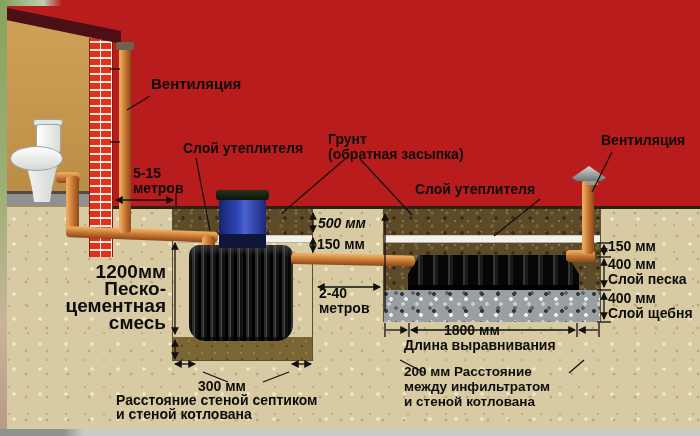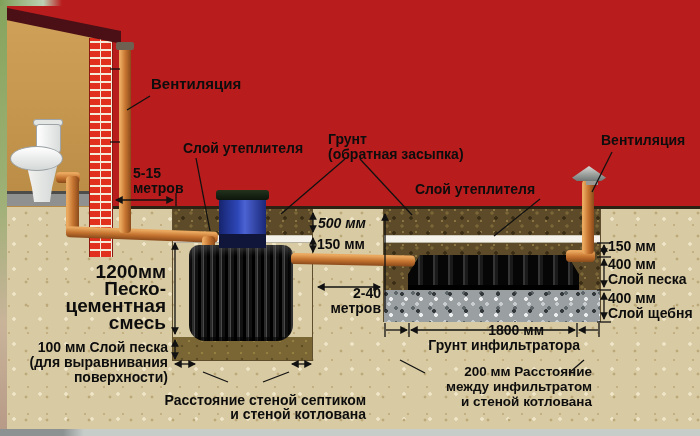--- a/index.html
+++ b/index.html
@@ -1,21 +1,21 @@
 <!DOCTYPE html>
 <html><head>
 <meta charset="utf-8">
 <style>
   html,body{margin:0;padding:0;background:#e8e8e8;}
   #stage{position:relative;width:700px;height:436px;overflow:hidden;
     font-family:"Liberation Sans",sans-serif;background:#b91c1c;}
   #stage *{position:absolute;box-sizing:border-box;}
   .lbl{font-weight:bold;font-size:13px;color:#0d0d0d;white-space:pre-line;line-height:1.12;}
   .s14{font-size:14px;} .s15{font-size:15px;}
-  .ctr{text-align:right;} .rgt{text-align:right;}
+  .ctr{text-align:left;} .rgt{text-align:right;}
   .soil{background-color:#d8caa2;
     background-image:radial-gradient(circle at 5px 6px,#bca878 1.2px,transparent 1.7px),
       radial-gradient(circle at 14px 12px,#efe6c8 1.5px,transparent 2px),
       radial-gradient(circle at 9px 18px,#c3af82 1px,transparent 1.5px);
     background-size:21px 23px,26px 25px,19px 27px;}
   .dark{background-color:#5c4a28;
     background-image:radial-gradient(circle at 4px 5px,#7b6638 1.4px,transparent 1.9px),
       radial-gradient(circle at 11px 10px,#3a2d15 1.5px,transparent 2px),
       radial-gradient(circle at 7px 2px,#8a7442 1px,transparent 1.5px);
     background-size:15px 13px,17px 15px,13px 11px;}
@@ -97,29 +97,27 @@
 (обратная засыпка)</div>
   <div class="lbl s14" style="left:601px;top:133px;">Вентиляция</div>
   <div class="lbl s14" style="left:415px;top:182px;">Слой утеплителя</div>
   <div class="lbl s14" style="left:121px;top:166px;line-height:15px;padding-left:12px;">5-15
 метров</div>
   <div class="lbl s14" style="left:318px;top:216px;font-style:italic;">500 мм</div>
   <div class="lbl s14" style="left:317px;top:237px;">150 мм</div>
   <div class="lbl rgt" style="left:8px;top:263px;width:158px;font-size:19px;line-height:17px;">1200мм
 Песко-цементная
 смесь</div>
-  <div class="lbl rgt s14" style="left:5px;top:340px;width:163px;line-height:15px;">100 мм Слой песка
-(для выравнивания
-поверхности)</div>
+  <div class="lbl ctr s14" style="left:198px;top:379px;width:88px;">300 мм</div>
   <div class="lbl ctr s14" style="left:116px;top:393px;width:250px;line-height:14px;">Расстояние стеной септиком
 и стеной котлована</div>
   <div class="lbl ctr s14" style="left:319px;top:286px;width:62px;line-height:15px;">2-40
 метров</div>
   <div class="lbl ctr s14" style="left:444px;top:323px;width:100px;">1800 мм</div>
-  <div class="lbl ctr s14" style="left:404px;top:338px;width:176px;">Грунт инфильтратора</div>
+  <div class="lbl ctr s14" style="left:404px;top:338px;width:176px;">Длина выравнивания</div>
   <div class="lbl ctr" style="left:404px;top:364px;width:188px;font-size:13.5px;line-height:15px;">200 мм Расстояние
 между инфильтратом
 и стеной котлована</div>
   <div class="lbl s14" style="left:608px;top:239px;">150 мм</div>
   <div class="lbl s14" style="left:608px;top:257px;line-height:15px;">400 мм
 Слой песка</div>
   <div class="lbl s14" style="left:608px;top:291px;line-height:15px;">400 мм
 Слой щебня</div>
 
   <svg width="700" height="436" style="left:0;top:0;">

